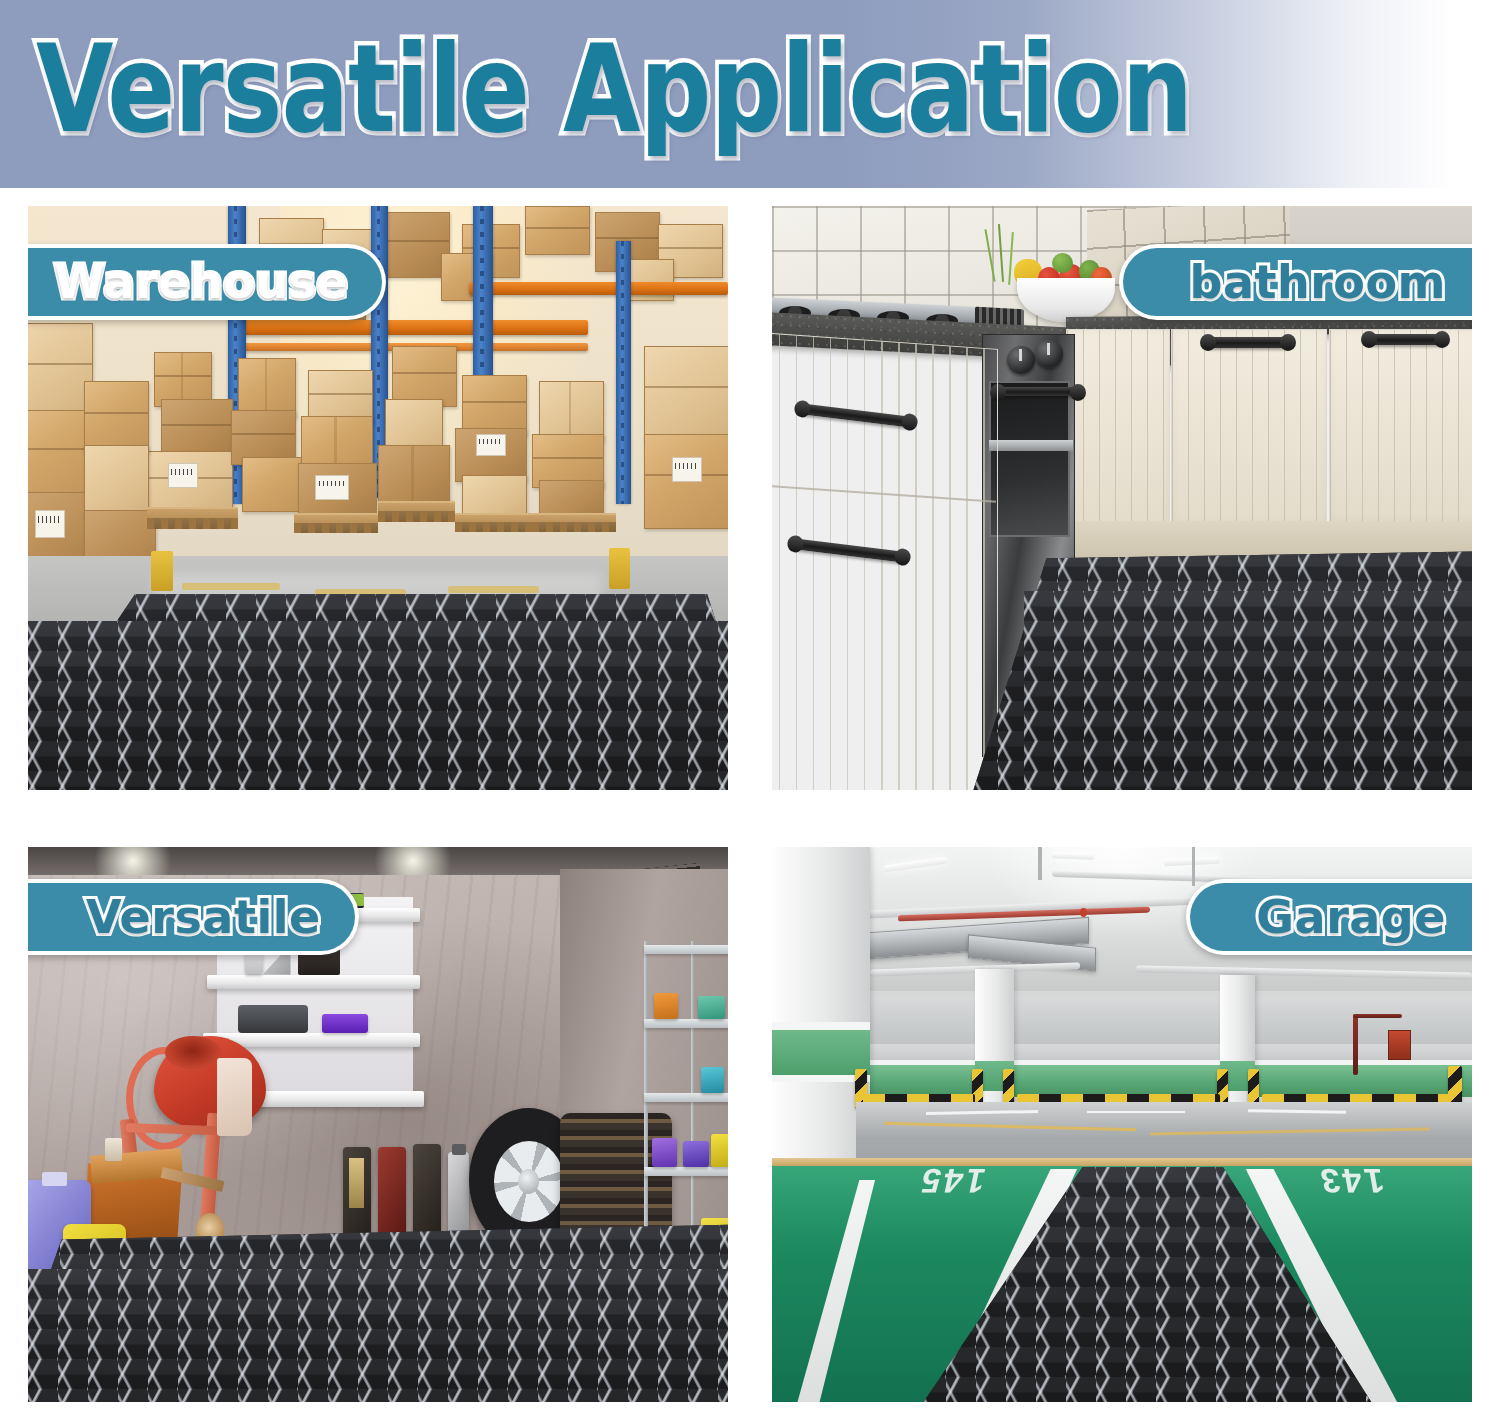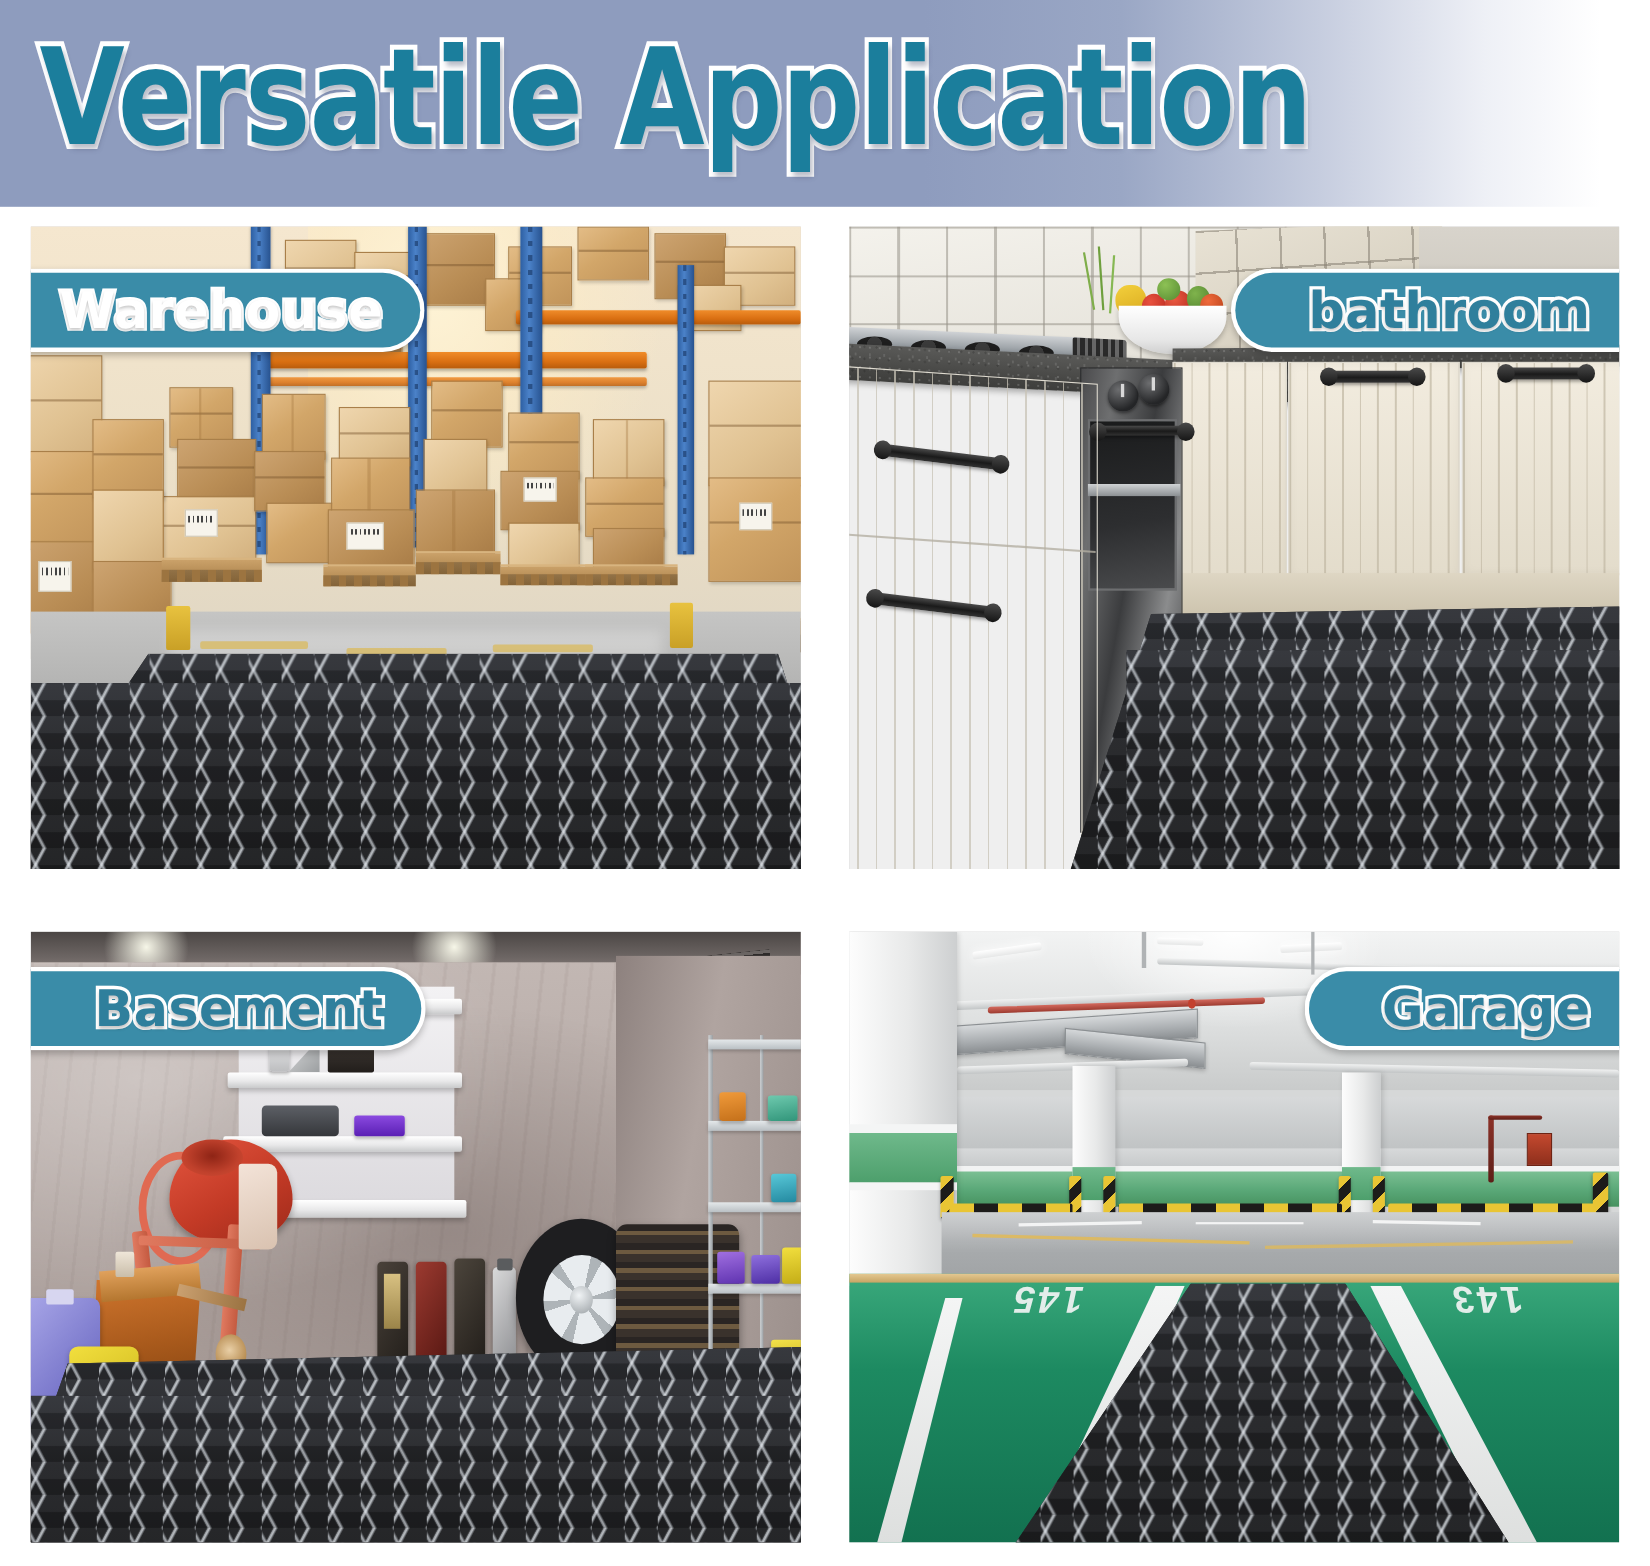--- a/index.html
+++ b/index.html
@@ -558,21 +558,21 @@
         <div class="b-bin" style="left:68%;top:60%;width:28%;height:10%;background:linear-gradient(170deg,#f2df3e,#c2ab15);"></div>
         <div class="b-bin" style="left:58%;top:86%;width:30%;height:9%;background:linear-gradient(170deg,#f3e24a,#c4ab1a);"></div>
       </div>
 
       <div class="dplate" style="left:-4%;top:68%;width:110%;height:34%;
                   clip-path:polygon(8% 8%, 96% 0%, 100% 100%, 0% 100%);"></div>
       <div class="dplate" style="left:0;top:76%;width:100%;height:26%;"></div>
     </div>
 
     <div class="badge badge-left badge-outline" style="top:32px;">
-      <span class="badge-txt">Basement</span>
+      <span class="badge-txt">Versatile</span>
     </div>
   </div>
 
   <div class="panel p-br">
     <div class="scene">
       <div class="g-bg"></div>
       <div class="g-ceil"></div>
       <div class="g-ceil-glow"></div>
 
       <div class="g-duct" style="left:12%;top:14%;width:33%;height:4.5%;transform:skewY(-4deg);"></div>

